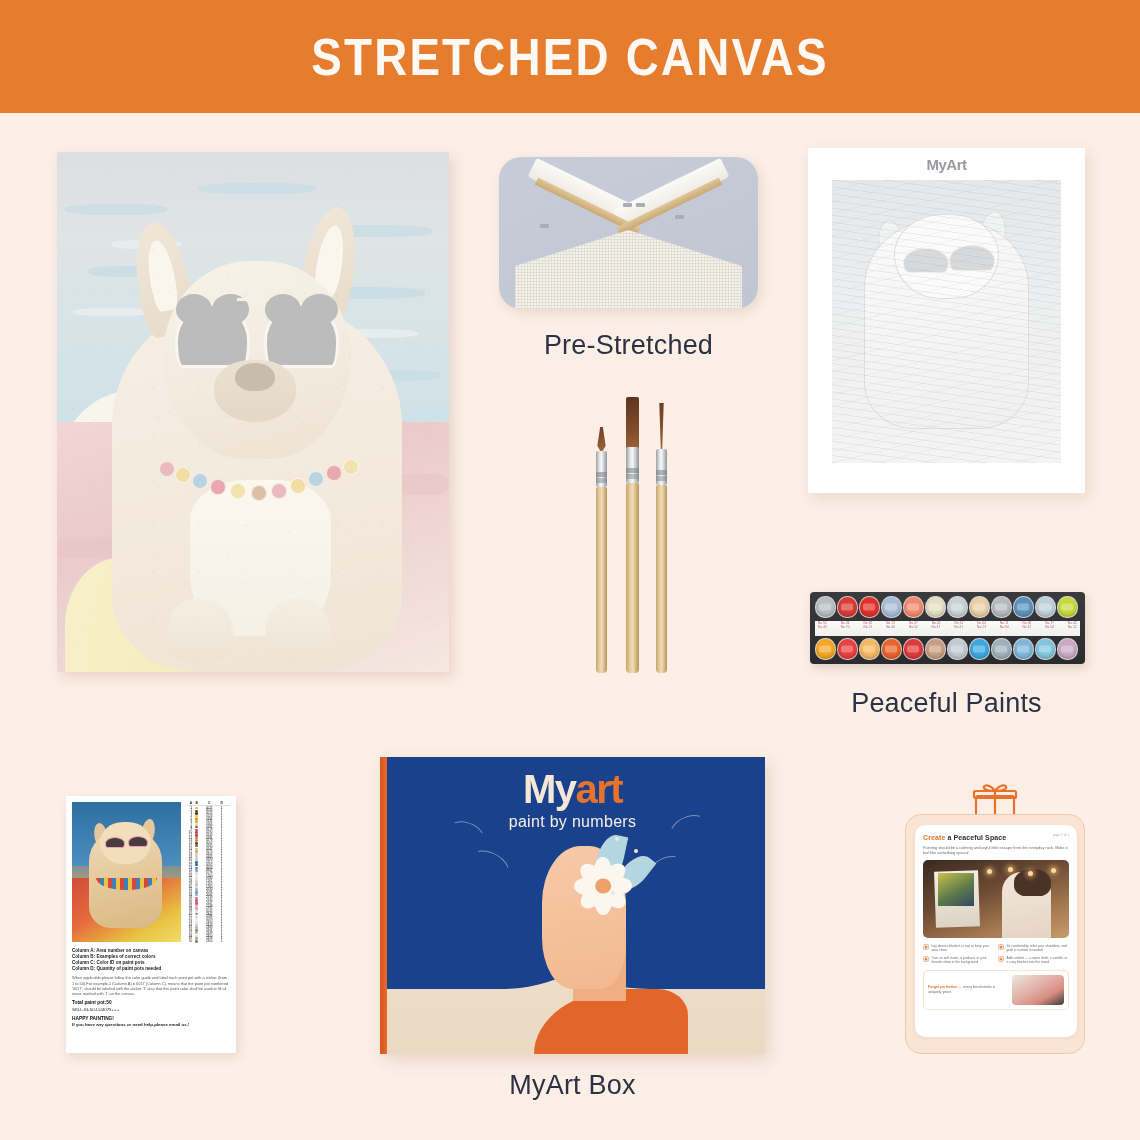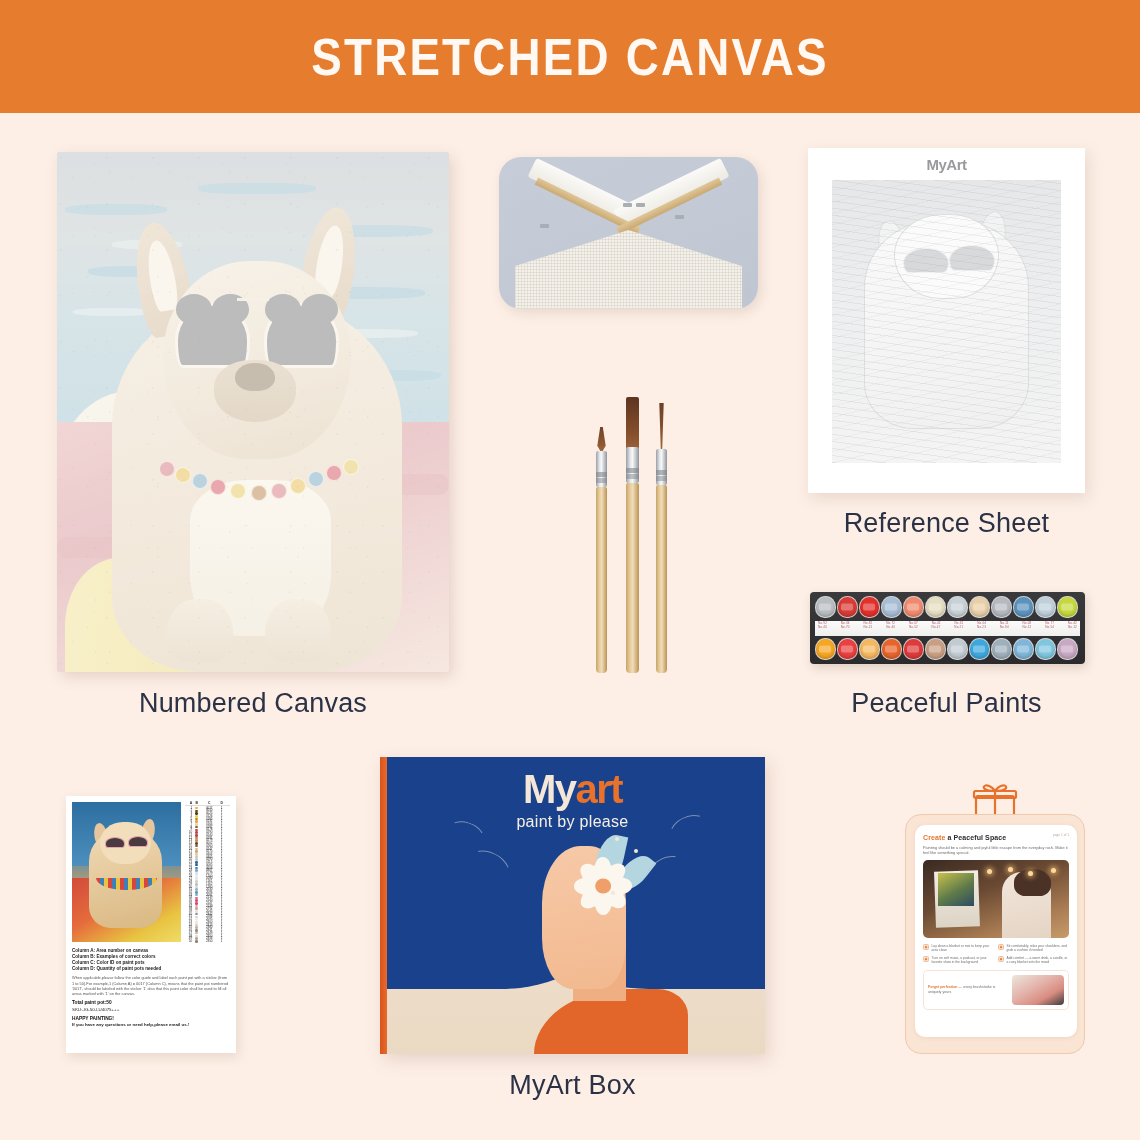--- a/index.html
+++ b/index.html
@@ -513,47 +513,46 @@
         <div class="bead" style="left:75%;top:54%;background:#8AB6CE"></div>
         <div class="bead" style="left:84%;top:42%;background:#D96A7A"></div>
         <div class="bead" style="left:92%;top:30%;background:#E8D07A"></div>
       </div>
       <div class="paw l"></div>
       <div class="paw r"></div>
       <div class="noise"></div>
       <div class="canvas-wash"></div>
     </div>
   </div>
-  <div class="item-label" style="left:57px;top:688px;width:392px;">Numbered Canvas</div>
 
   <div class="prestretch-card">
     <div class="frame-left"></div>
     <div class="frame-right"></div>
     <div class="wood-left"></div>
     <div class="wood-right"></div>
     <div class="canvas-face"></div>
     <div class="staple" style="left:48%;top:30%"></div>
     <div class="staple" style="left:53%;top:30%"></div>
     <div class="staple" style="left:16%;top:44%"></div>
     <div class="staple" style="left:68%;top:38%"></div>
   </div>
+  <div class="item-label" style="left:499px;top:330px;width:259px;">Pre-Stretched</div>
 
   <div class="ref-sheet">
     <div class="ref-logo">MyArt</div>
     <div class="ref-img">
       <div class="ref-ear" style="left:20%;top:14%;transform:rotate(-10deg)"></div>
       <div class="ref-ear" style="left:64%;top:11%;transform:rotate(9deg)"></div>
       <div class="ref-dog"></div>
       <div class="ref-head"></div>
       <div class="ref-glass" style="left:31%;top:24%"></div>
       <div class="ref-glass" style="left:51%;top:23%"></div>
       <div class="ref-lines"></div>
     </div>
   </div>
-  <div class="item-label" style="left:808px;top:508px;width:277px;">Reference Sheet</div>
 
   <div class="brushes">
     <div class="brush" style="left:8px;height:238px">
       <div class="bristle b-round" style="bottom:220px;height:26px"></div>
       <div class="ferrule" style="bottom:186px"></div>
       <div class="handle"></div>
     </div>
     <div class="brush" style="left:38px;height:276px;width:13px">
       <div class="bristle b-flat" style="bottom:224px;height:52px"></div>
       <div class="ferrule" style="bottom:190px"></div>
@@ -1090,21 +1089,21 @@
     <div class="box-dot" style="left:61%;top:27%"></div>
     <div class="box-dot" style="left:66%;top:31%"></div>
     <div class="box-dot" style="left:60%;top:45%"></div>
     <div class="swirl" style="left:17%;top:22%;width:40px;height:30px;transform:rotate(20deg)"></div>
     <div class="swirl" style="left:22%;top:32%;width:46px;height:34px;transform:rotate(28deg)"></div>
     <div class="swirl" style="right:14%;top:20%;width:42px;height:32px;transform:rotate(-24deg)"></div>
     <div class="swirl" style="right:20%;top:34%;width:44px;height:30px;transform:rotate(-30deg)"></div>
     <div class="box-logo">
       <span class="logo-my">My</span><span class="logo-art">art</span>
     </div>
-    <div class="box-tag">paint by please</div>
+    <div class="box-tag">paint by numbers</div>
   </div>
   <div class="item-label" style="left:380px;top:1070px;width:385px;">MyArt Box</div>
 
   <div class="pdf-wrap">
     <div class="gift">
       <svg width="46" height="38" viewBox="0 0 46 38" fill="none" stroke="#E9722A" stroke-width="2.2">
         <rect x="4" y="14" width="38" height="22" rx="2"></rect>
         <rect x="2" y="9" width="42" height="7" rx="1.6"></rect>
         <line x1="23" y1="9" x2="23" y2="36"></line>
         <path d="M23 9C23 9 18 2 13.5 3.5C9.5 5 12 9 23 9Z"></path>

